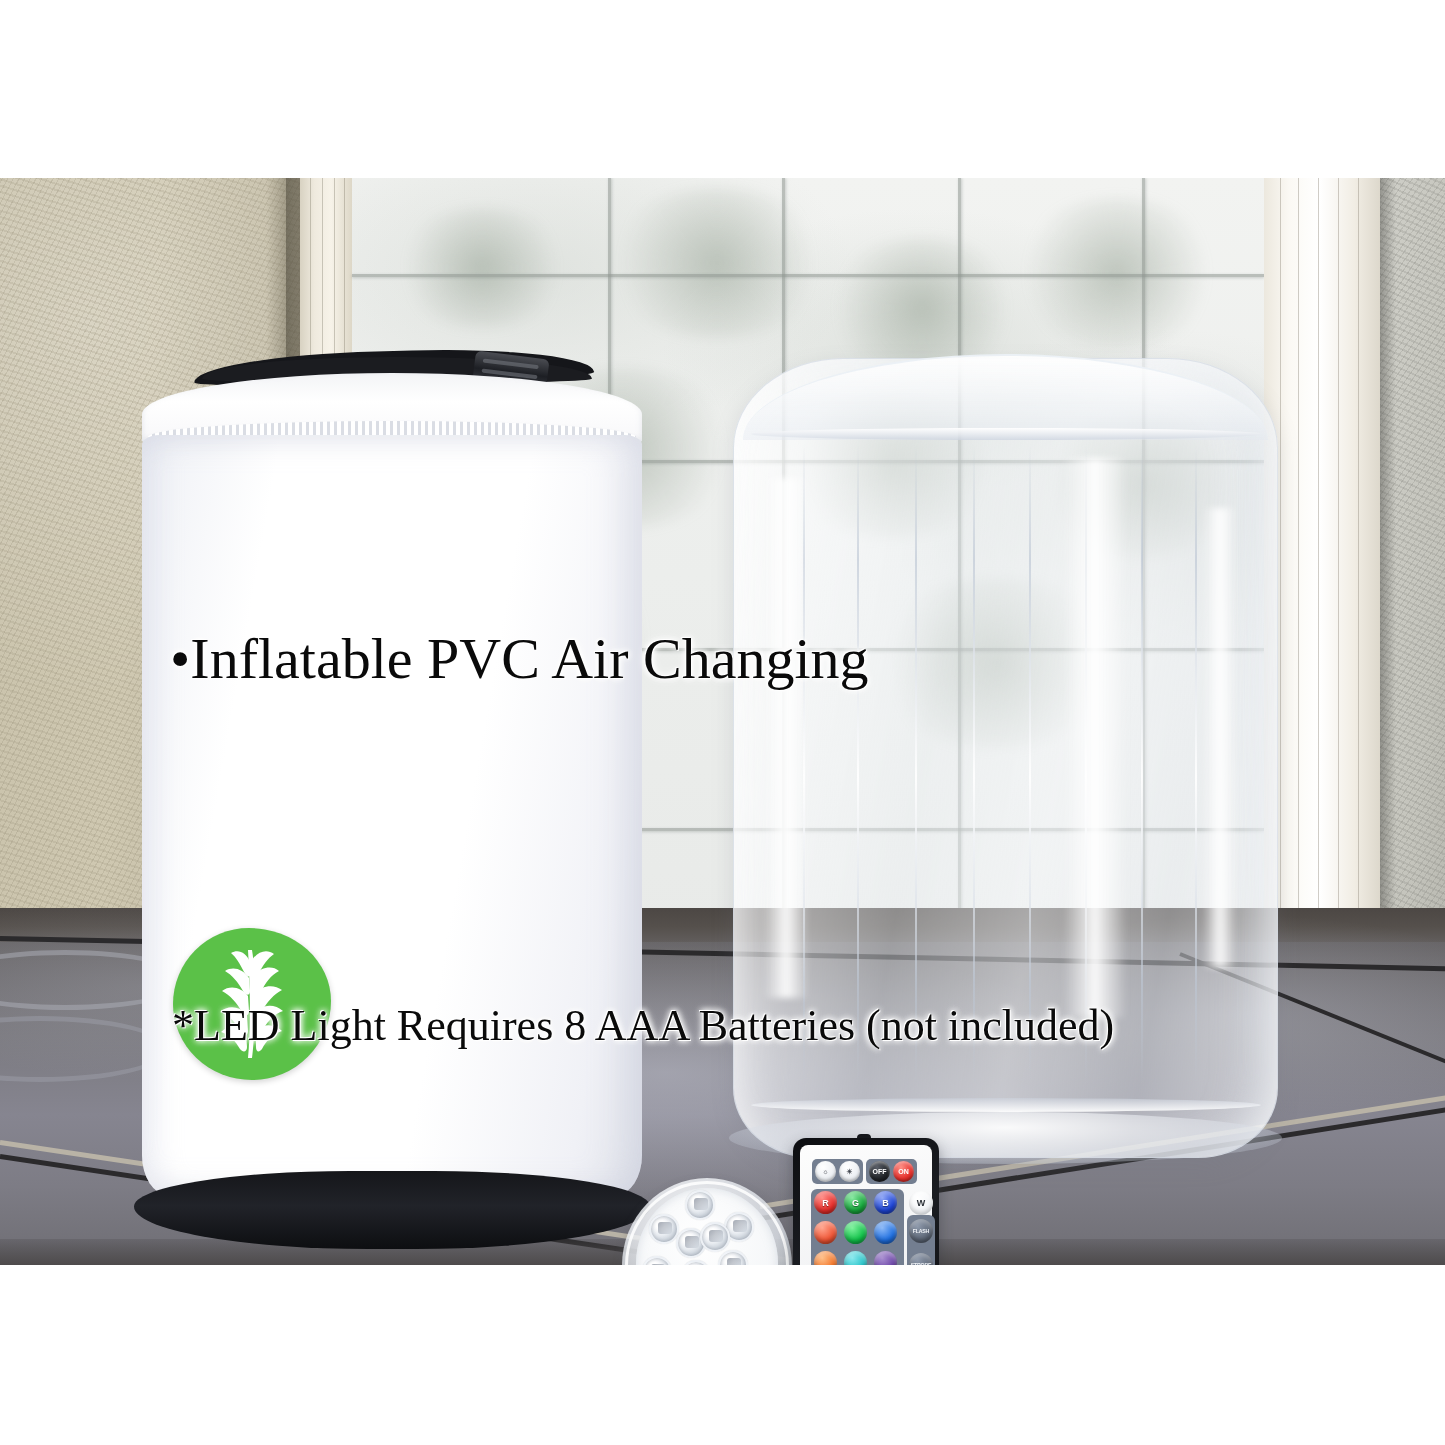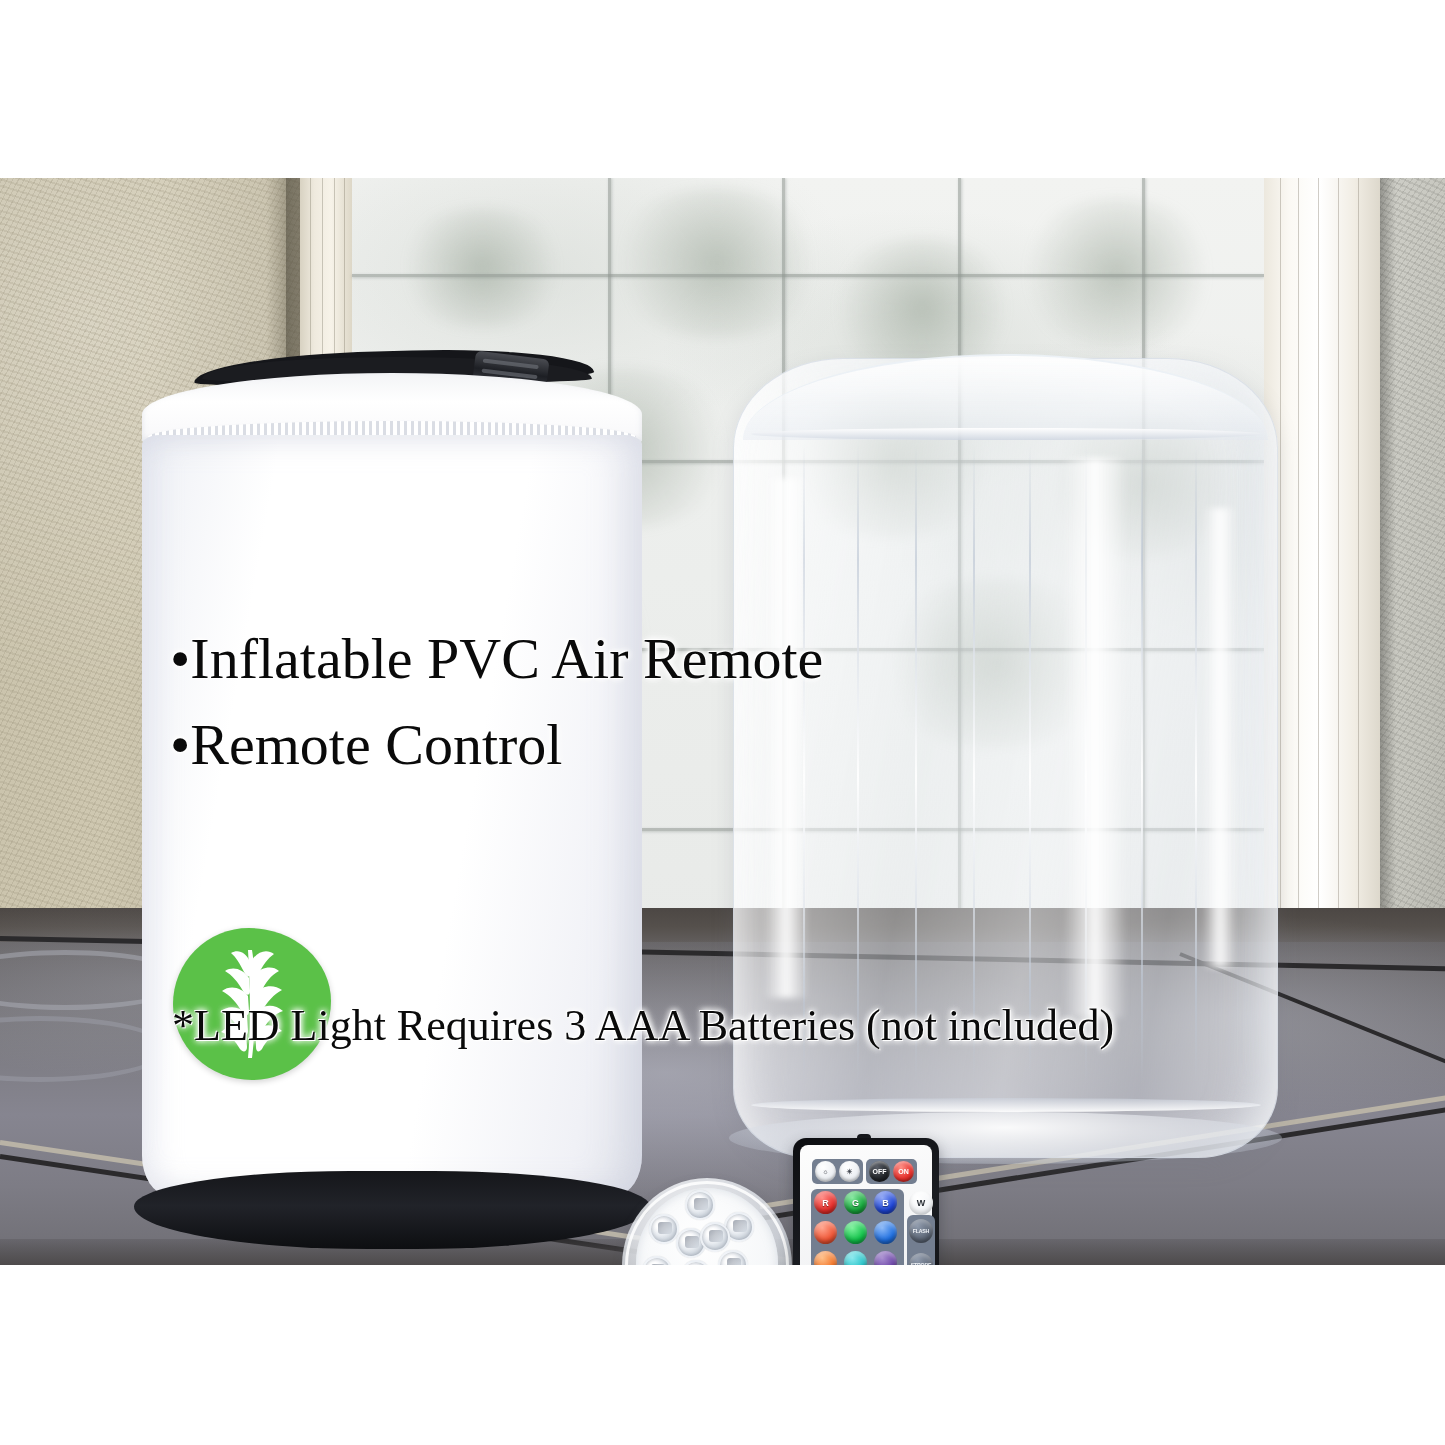--- a/index.html
+++ b/index.html
@@ -574,23 +574,20 @@
           <div class="fbtn" style="top:64px;">STROBE</div>
 
         </div>
 
       </div>
     </div>
 
 
     <div class="bullets">
       <div class="bullet">
-        <span class="dot">•</span><span>Inflatable PVC Air Remote</span>
+        <span class="dot">•</span><span>Inflatable PVC Air Changing</span>
       </div>
-      <div class="bullet">
-        <span class="dot">•</span><span>Remote Control</span>
-      </div>
-    </div>
-
-    <div class="footnote">*LED Light Requires 3 AAA Batteries (not included)</div>
+    </div>
+
+    <div class="footnote">*LED Light Requires 8 AAA Batteries (not included)</div>
 
   </div>
 </div>
 
 </body></html>

